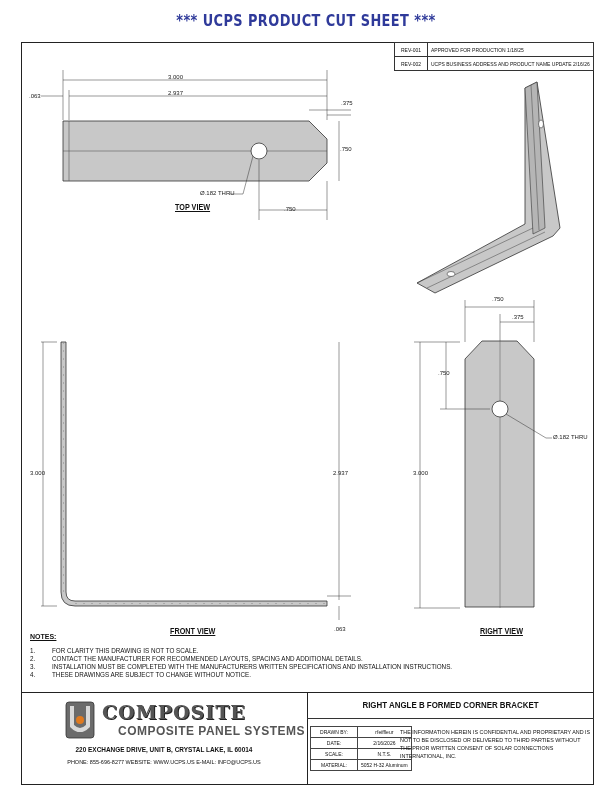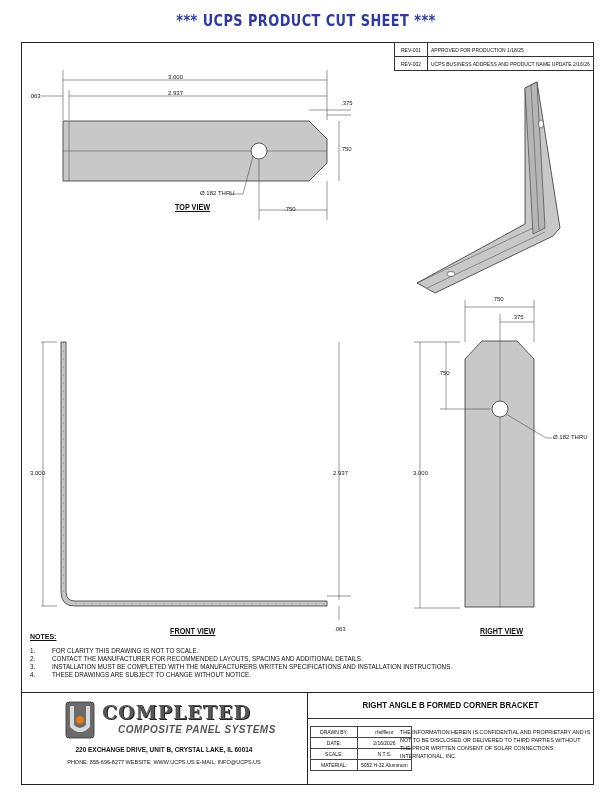--- a/index.html
+++ b/index.html
@@ -153,22 +153,22 @@
 </div>
 
 <div class="abs sep"></div>
 <div class="abs vsep"></div>
 
 <svg class="abs company-logo" viewBox="0 0 200 45">
   <rect x="4" y="4" width="28" height="36" rx="3" fill="#6b6b6b" stroke="#333" stroke-width="0.8"></rect>
   <path d="M10,8 L10,28 Q18,36 26,28 L26,8" fill="none" stroke="#d9d9d9" stroke-width="4"></path>
   <circle cx="18" cy="22" r="4" fill="#e07a1f"></circle>
 </svg>
-<div class="abs" style="left:102px;top:701px;font-family:'DejaVu Serif',serif;font-weight:bold;font-size:19px;color:#555;letter-spacing:1px;text-shadow:1px 1px 0 #222">COMPLETED</div>
-<div class="abs" style="left:118px;top:724px;font-weight:bold;font-style:italic;font-size:10px;color:#555;letter-spacing:0.5px">COMPOSITE PANEL SYSTEMS</div>
+<div class="abs" style="left:102px;top:701px;font-family:'DejaVu Serif',serif;font-weight:bold;font-size:19px;color:#555;letter-spacing:1px;text-shadow:1px 1px 0 #222">COMPOSITE</div>
+<div class="abs" style="left:118px;top:724px;font-weight:bold;font-size:12px;color:#555;letter-spacing:0.5px">COMPOSITE PANEL SYSTEMS</div>
 <div class="abs addr">220 EXCHANGE DRIVE, UNIT B, CRYSTAL LAKE, IL 60014</div>
 <div class="abs contact">PHONE: 855-696-8277   WEBSITE: WWW.UCPS.US   E-MAIL: INFO@UCPS.US</div>
 
 <div class="abs part-title">RIGHT ANGLE B FORMED CORNER BRACKET</div>
 <div class="abs tb-line"></div>
 <table class="abs info-tbl" style="top:726px">
   <tbody>
       <tr>
         <td class="k">DRAWN BY:</td>
         <td class="v">rfeiffleur</td>

